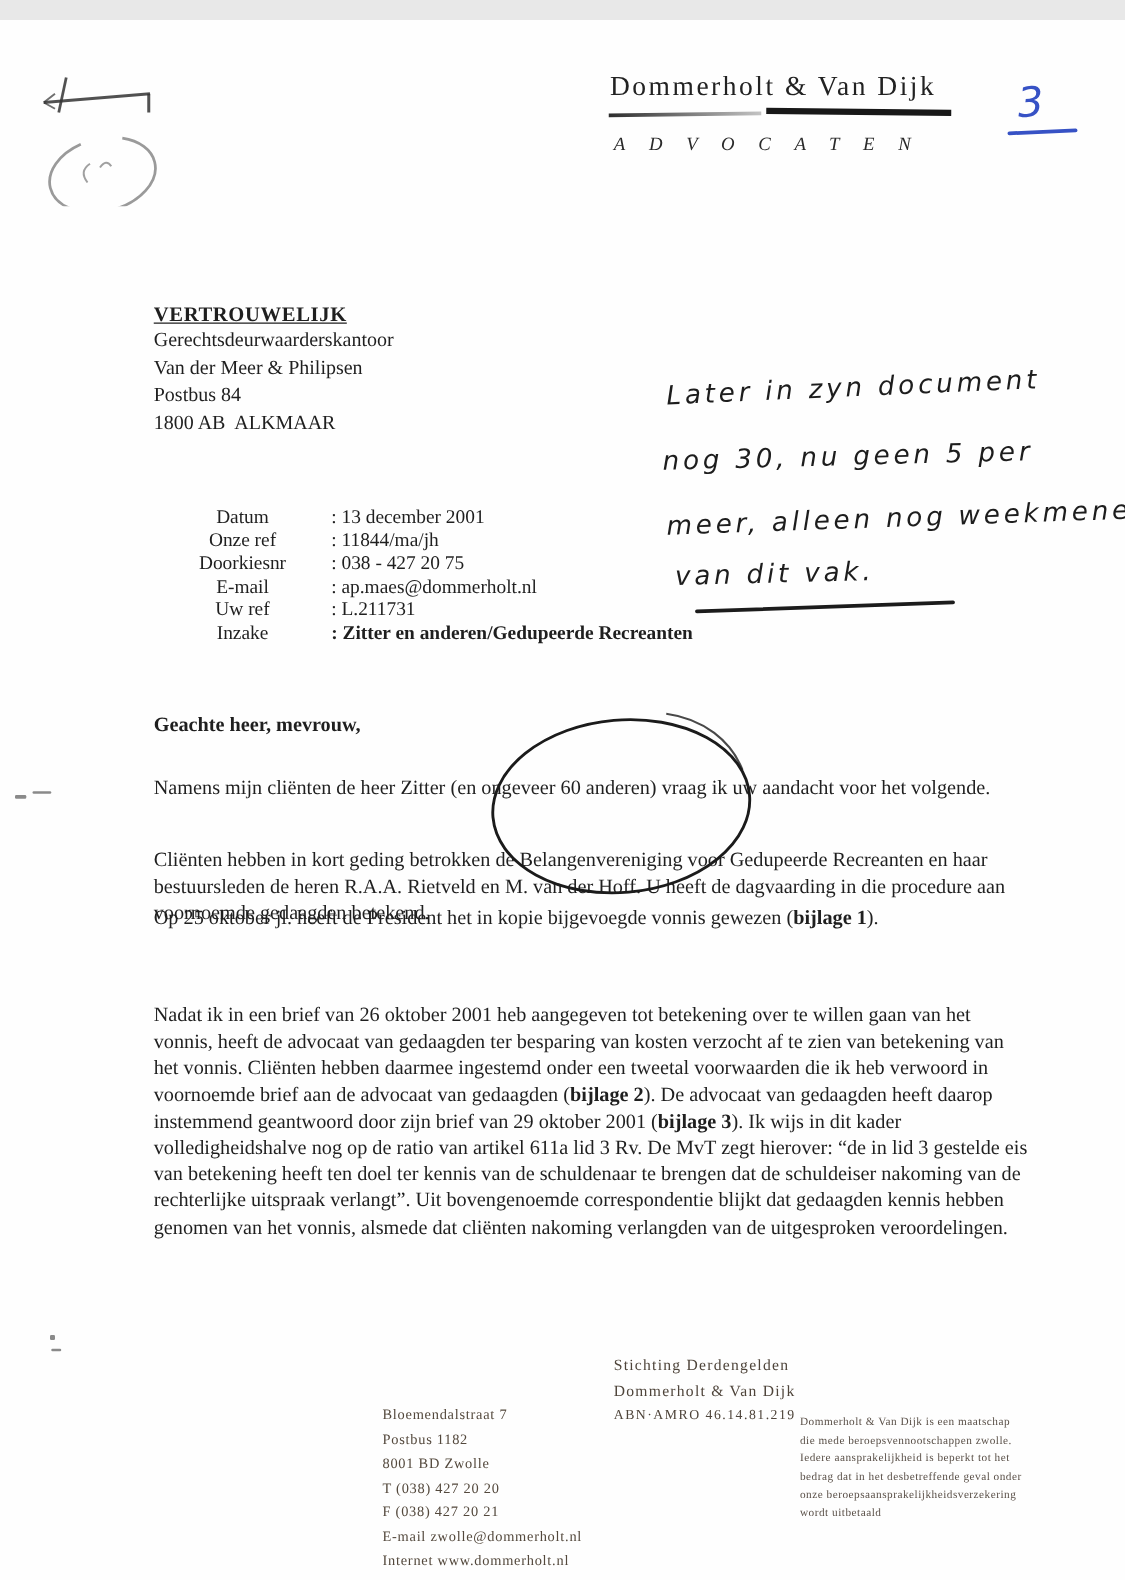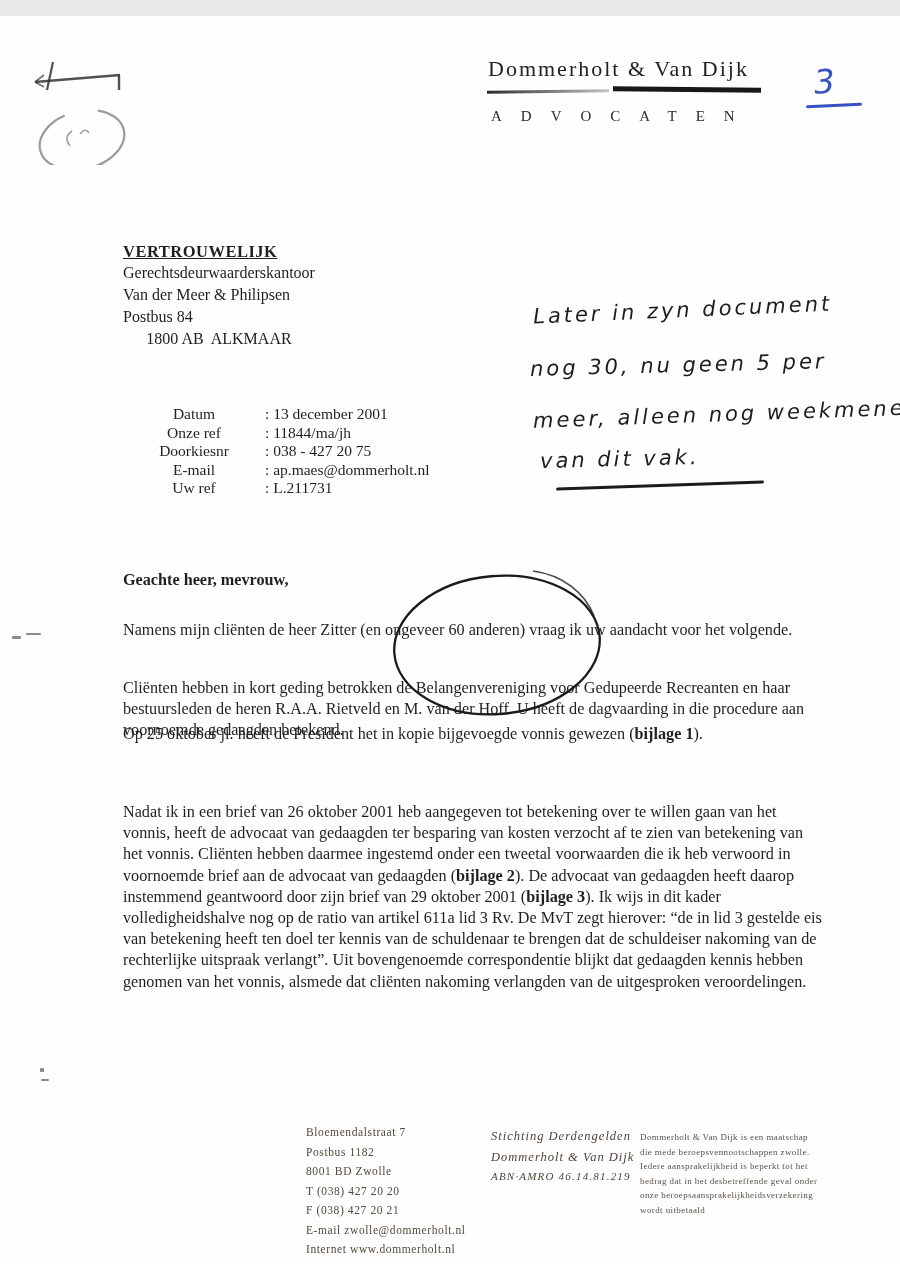--- a/index.html
+++ b/index.html
@@ -2,27 +2,27 @@
 <html><head>
 <meta charset="utf-8">
 <style>
   html,body{margin:0;padding:0;background:#e8e8e8;}
   .page{
     position:relative;width:900px;height:1264px;background:#fefefe;
     margin:16px auto;overflow:hidden;
     font-family:"Liberation Serif","DejaVu Serif",serif;color:#1f1f1f;
   }
   .abs{position:absolute;}
-  .pre{white-space:pre-wrap;text-align:center;}
+  .pre{white-space:pre-wrap;}
 
   
   .firm{font-size:22px;letter-spacing:2px;color:#222;}
   .hline-l{height:3px;background:linear-gradient(to right,rgba(22,22,22,.9),rgba(22,22,22,.25));transform:rotate(-.8deg);}
   .hline-r{height:5px;background:#181818;transform:rotate(.6deg);}
-  .advocaten{font-size:15px;letter-spacing:19px;color:#2a2a2a;}
+  .advocaten{font-size:15px;letter-spacing:19px;color:#2a2a2a;font-style:italic;}
 
   
   .pagenum{font-size:33px;font-style:italic;color:#3752c5;transform:rotate(-4deg);font-family:"DejaVu Sans",sans-serif;}
   .pagenum-under{height:3px;background:#3752c5;transform:rotate(-2.5deg);border-radius:2px;}
 
   
   .confidential{font-size:16.5px;font-weight:700;text-decoration:underline;letter-spacing:.5px;}
   .rline{font-size:16px;line-height:22px;}
 
   
@@ -97,20 +97,24 @@
         <span>: 038 - 427 20 75</span>
       </div>
     <div class="mrow">
         <span class="mlabel">E-mail</span>
         <span>: ap.maes@dommerholt.nl</span>
       </div>
     <div class="mrow">
         <span class="mlabel">Uw ref</span>
         <span>: L.211731</span>
       </div>
+    <div class="mrow">
+        <span class="mlabel">Inzake</span>
+        <span class="bold">: Zitter en anderen/Gedupeerde Recreanten</span>
+      </div>
   </div>
 
   <div class="abs hand" style="left:533px;top:282px;transform:rotate(-2.5deg);">Later in zyn document</div>
   <div class="abs hand" style="left:530px;top:337px;transform:rotate(-1.5deg);">nog 30, nu geen 5 per</div>
   <div class="abs hand" style="left:533px;top:386px;transform:rotate(-2deg);">meer, alleen nog weekmenen</div>
   <div class="abs hand" style="left:540px;top:431px;transform:rotate(-1.5deg);">van dit vak.</div>
   <div class="abs hand-under" style="left:556px;top:468px;width:208px;"></div>
 
   <div class="abs salutation" style="left:123px;top:555px;font-weight:bold;">Geachte heer, mevrouw,</div>
 
@@ -138,21 +142,21 @@
   <div class="abs" style="left:306px;top:1107px;">
     <div class="addr">Bloemendalstraat 7</div>
     <div class="addr">Postbus 1182</div>
     <div class="addr">8001 BD Zwolle</div>
     <div class="addr">T (038) 427 20 20</div>
     <div class="addr">F (038) 427 20 21</div>
     <div class="addr">E-mail zwolle@dommerholt.nl</div>
     <div class="addr">Internet www.dommerholt.nl</div>
   </div>
 
-  <div class="abs" style="left:491px;top:1110px;font-style:italic;">
+  <div class="abs" style="left:491px;top:1066px;">
     <div class="stich">Stichting Derdengelden</div>
     <div class="stich">Dommerholt &amp; Van Dijk</div>
     <div class="bank">ABN·AMRO 46.14.81.219</div>
   </div>
 
   <div class="abs" style="left:640px;top:1114px;width:210px;">
     <div class="disc">Dommerholt &amp; Van Dijk is een maatschap</div>
     <div class="disc">die mede beroepsvennootschappen zwolle.</div>
     <div class="disc">Iedere aansprakelijkheid is beperkt tot het</div>
     <div class="disc">bedrag dat in het desbetreffende geval onder</div>

